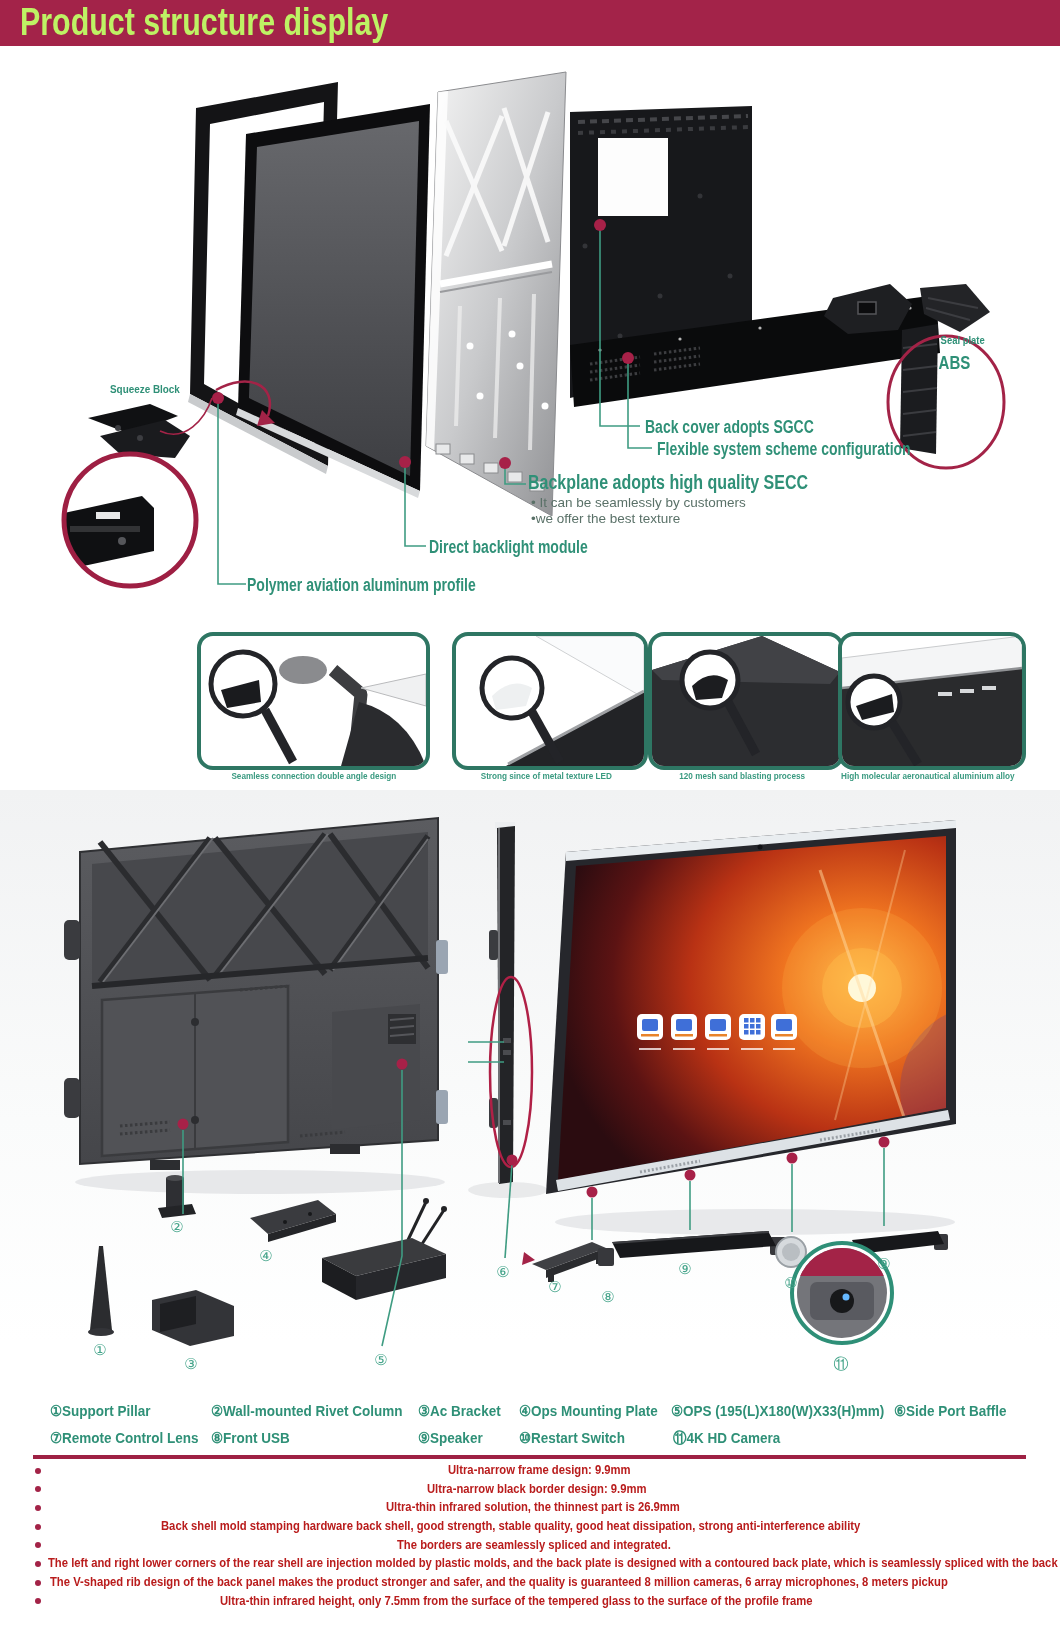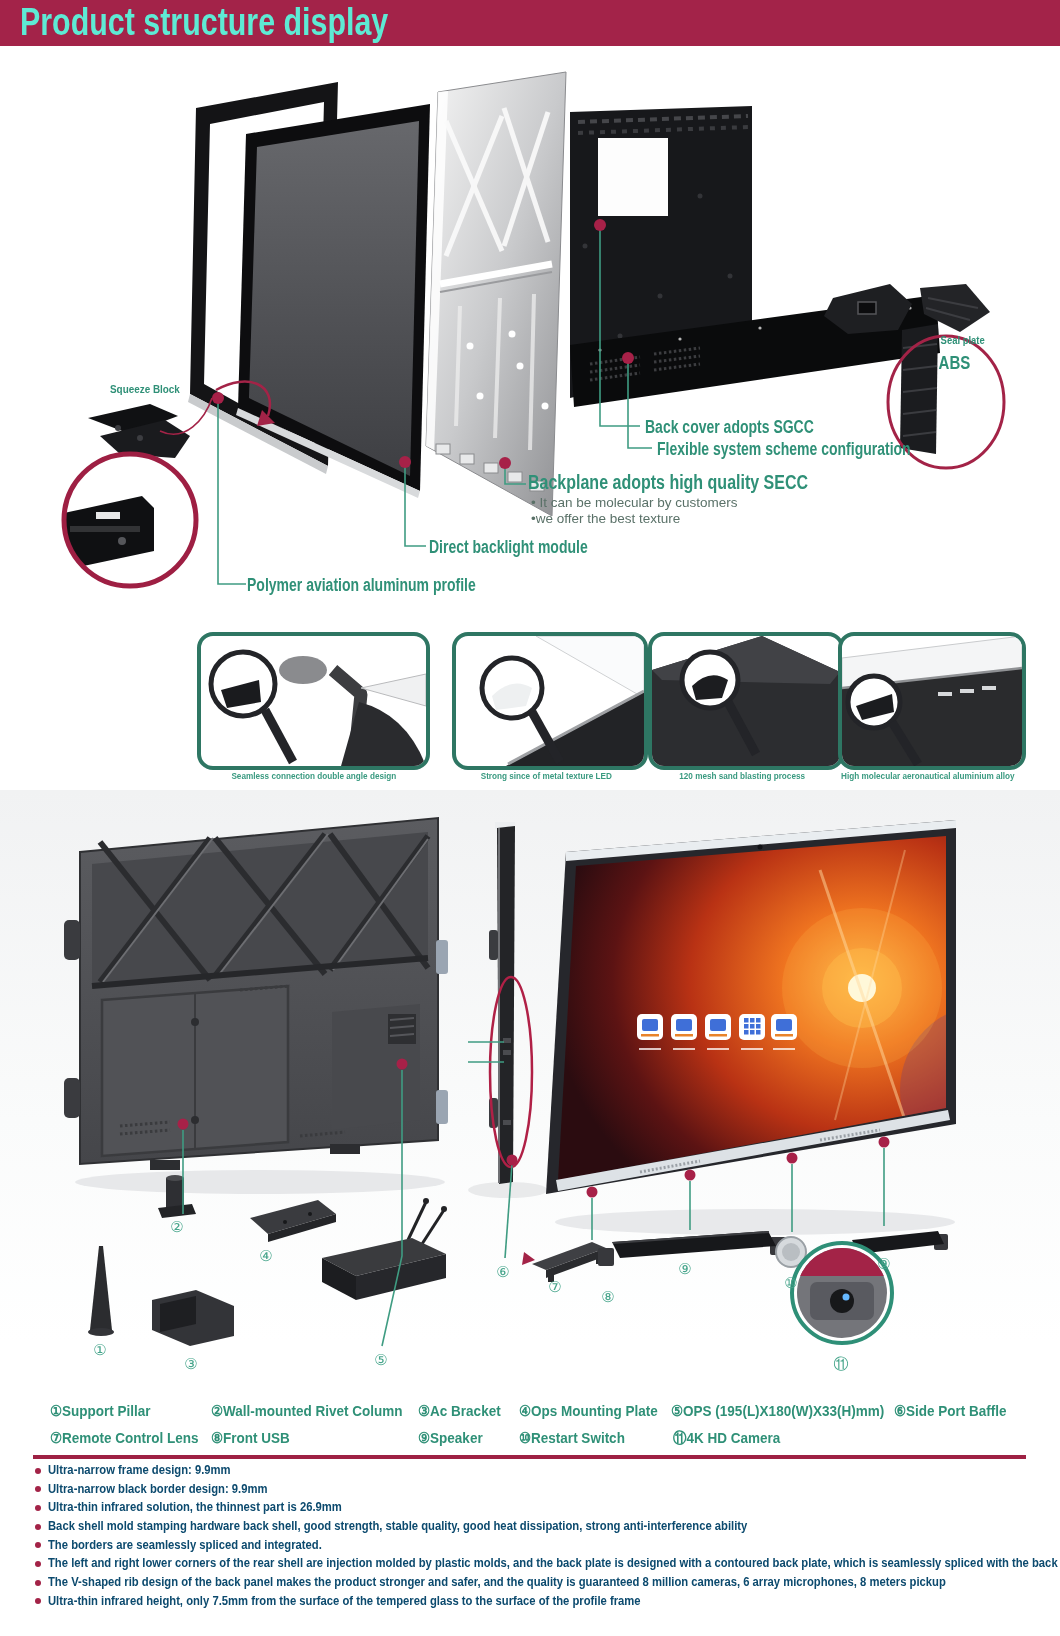--- a/index.html
+++ b/index.html
@@ -1,20 +1,20 @@
 <!DOCTYPE html>
 <html><head>
 <meta charset="utf-8">
 <style>
   html,body{margin:0;padding:0;background:#ffffff;}
   .page{position:relative;width:1060px;height:1636px;background:#fff;overflow:hidden;
         font-family:"Liberation Sans",sans-serif;}
   
   .banner{position:absolute;left:0;top:0;width:1060px;height:46px;background:#a32349;}
-  .title{position:absolute;left:20px;top:0px;font-size:38px;font-weight:800;color:#5eead4;line-height:44px;}
+  .title{position:absolute;left:20px;top:0px;font-size:38px;font-weight:800;color:#bef264;line-height:44px;}
   .cx{display:inline-block;transform:scaleX(.8);transform-origin:0 50%;white-space:nowrap;}
   .cx2{display:inline-block;transform:scaleX(.9);transform-origin:0 50%;white-space:nowrap;}
   .cxc{display:inline-block;transform:scaleX(.86);transform-origin:50% 50%;white-space:nowrap;}
   
   .exploded{position:absolute;left:0;top:46px;width:1060px;height:572px;}
   .exploded svg{position:absolute;left:0;top:0;}
   .lbl{position:absolute;color:#2f9077;}
   .h17{font-size:17.5px;font-weight:700;}
   .h19{font-size:20px;font-weight:800;}
   .sm{font-size:11px;font-weight:600;}
@@ -29,22 +29,22 @@
   .views{position:absolute;left:0;top:790px;width:1060px;height:600px;
          background:linear-gradient(180deg,#f1f2f3 0%,#fafbfb 55%,#ffffff 92%);}
   .views svg{position:absolute;left:0;top:0;}
   .co{position:absolute;transform:translate(-50%,-50%);color:#46a58b;font-size:15px;font-weight:400;}
   
   .plist{position:absolute;left:0;top:0;width:1060px;}
   .pitem{position:absolute;color:#2f9077;font-size:15px;font-weight:700;}
   .divider{position:absolute;left:33px;top:1455px;width:993px;height:3.5px;background:#9e2144;}
   
   .features{position:absolute;left:35px;top:1464px;width:1015px;list-style:none;margin:0;padding:0;}
-  .features li{position:relative;padding-left:13px;margin-bottom:5.2px;color:#0c4a6e;
-               font-size:12.5px;font-weight:600;line-height:13.5px;white-space:nowrap;}
+  .features li{position:relative;padding-left:13px;margin-bottom:5.2px;color:#b91c1c;
+               font-size:12.5px;font-weight:600;line-height:13.5px;white-space:nowrap;text-align:center;}
   .features li::before{content:"";position:absolute;left:0;top:3.5px;width:6px;height:6px;border-radius:50%;background:#a32347;}
 </style>
 </head>
 <body>
 
 <div class="page">
 
   <header class="banner">
     <span class="title"><span class="cx">Product structure display</span></span>
   </header>
@@ -198,21 +198,21 @@
         <circle cx="405" cy="416" r="6"></circle>
           <circle cx="218" cy="352" r="6"></circle>
       </g>
     </svg>
 
     <div class="lbl sm" style="left:110px;top:337px;"><span class="cx2">Squeeze Block</span></div>
     <div class="lbl h17" style="left:645px;top:371px;"><span class="cx">Back cover adopts SGCC</span></div>
     <div class="lbl h17" style="left:657px;top:393px;"><span class="cx">Flexible system scheme configuration</span></div>
     <div class="lbl h19" style="left:528px;top:425px;"><span class="cx">Backplane adopts high quality SECC</span></div>
     <div class="note" style="left:531px;top:449px;">
-      <span>• It can be molecular by customers</span><br>
+      <span>• It can be seamlessly by customers</span><br>
       <span>•we offer the best texture</span>
     </div>
     <div class="lbl h17" style="left:429px;top:491px;"><span class="cx">Direct backlight module</span></div>
     <div class="lbl h17" style="left:247px;top:529px;"><span class="cx">Polymer aviation aluminum profile</span></div>
     <div class="lbl sm ctr" style="left:913px;top:288px;width:100px;"><span class="cxc">Seal plate</span></div>
     <div class="lbl h17 ctr" style="left:914px;top:307px;width:80px;"><span class="cxc">ABS</span></div>
   </section>
 
   <section class="details">
     <div class="dbox" style="left:197px;width:225px;">

